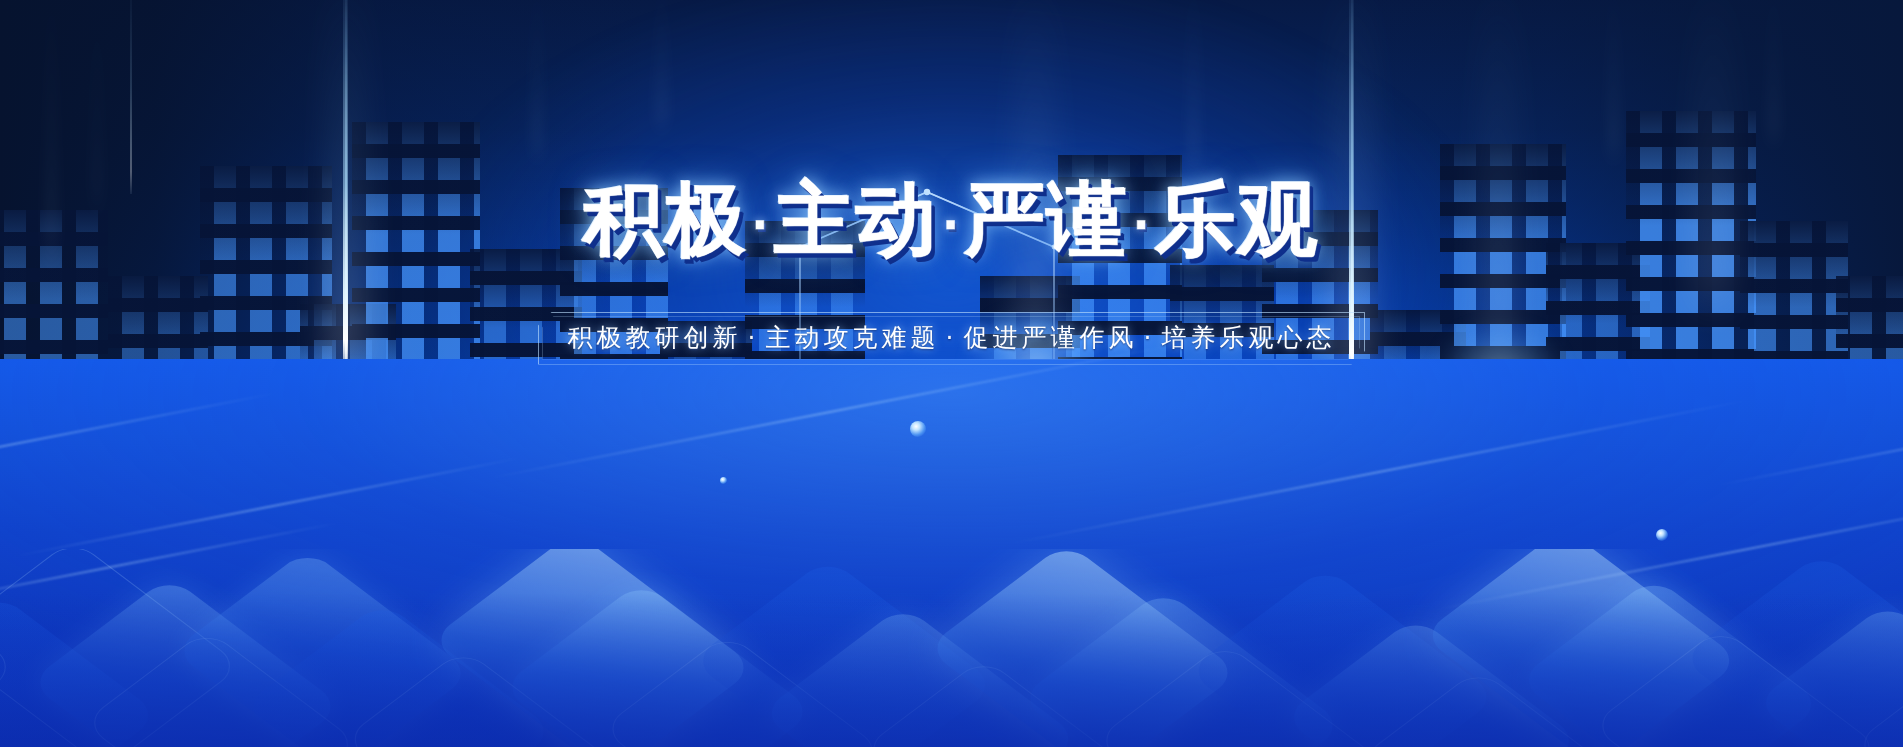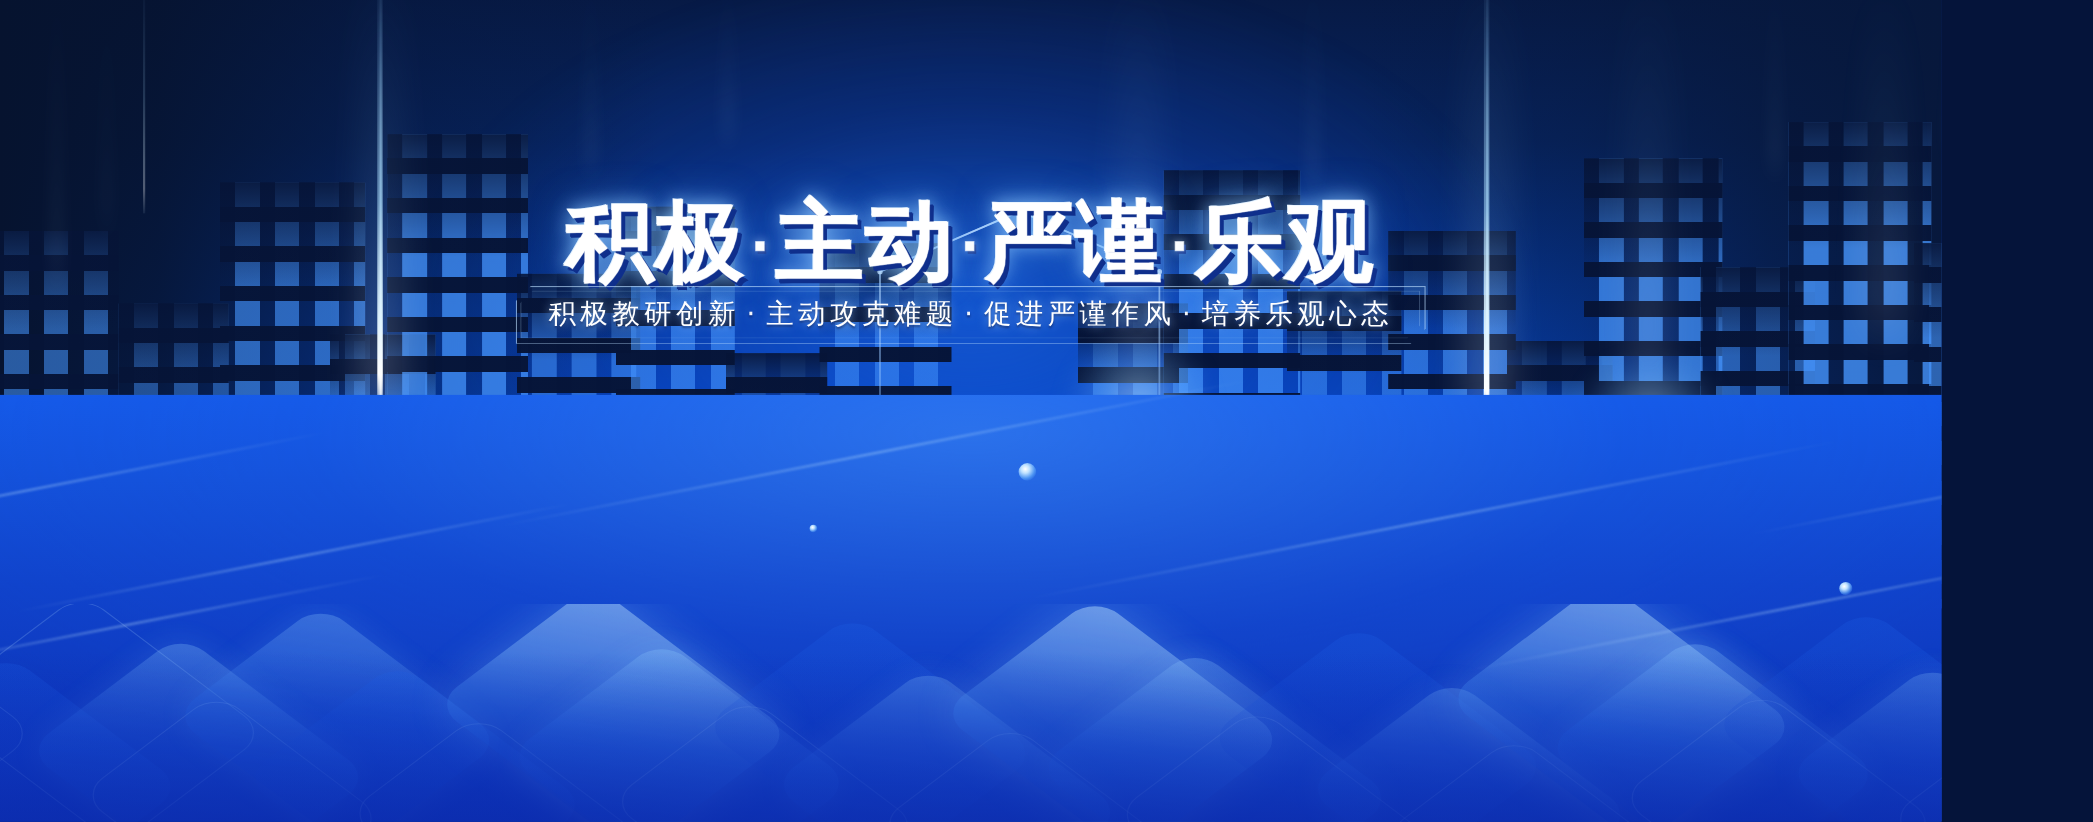--- a/index.html
+++ b/index.html
@@ -1,20 +1,20 @@
 <!DOCTYPE html>
 <html><head>
 <meta charset="utf-8">
 <title>Banner</title>
 <style>
   html,body{margin:0;padding:0;background:#05143a;}
   *{box-sizing:border-box;}
   .stage{
     position:relative;
-    width:1765px;height:747px;
+    width:1903px;height:747px;
     overflow:hidden;
     font-family:"Liberation Sans","DejaVu Sans",sans-serif;
     background:#0a1f52;
   }
 
   
   .bg-base{
     position:absolute;inset:0;
     background:
       radial-gradient(118% 90% at 50% 104%, #1f6ef5 0%, #0f48dc 22%, #0a38bf 42%, #07279a 62%, #061d70 80%, #05174f 100%);
@@ -167,20 +167,21 @@
     white-space:nowrap;
     font-family:"DejaVu Sans","Liberation Sans",sans-serif;
     text-shadow:
       3px 4px 0 #0e2d87,
       4px 5px 0 #0e2d87,
       0 0 14px rgba(150,205,255,.8),
       0 0 28px rgba(80,160,255,.55);
   }
   .tagline-box{
     position:relative;
+    margin-top:52px;
     padding:12px 30px 13px 30px;
     display:flex;align-items:flex-start;justify-content:center;
   }
   .tagline-box .frame{
     position:absolute;inset:0;
     border:1px solid rgba(190,225,255,.62);
     clip-path:polygon(14px 0, 100% 0, 100% calc(100% - 14px), calc(100% - 14px) 100%, 0 100%, 0 14px);
   }
   .tagline-box .frame2{
     position:absolute;inset:4px 5px 5px 4px;

